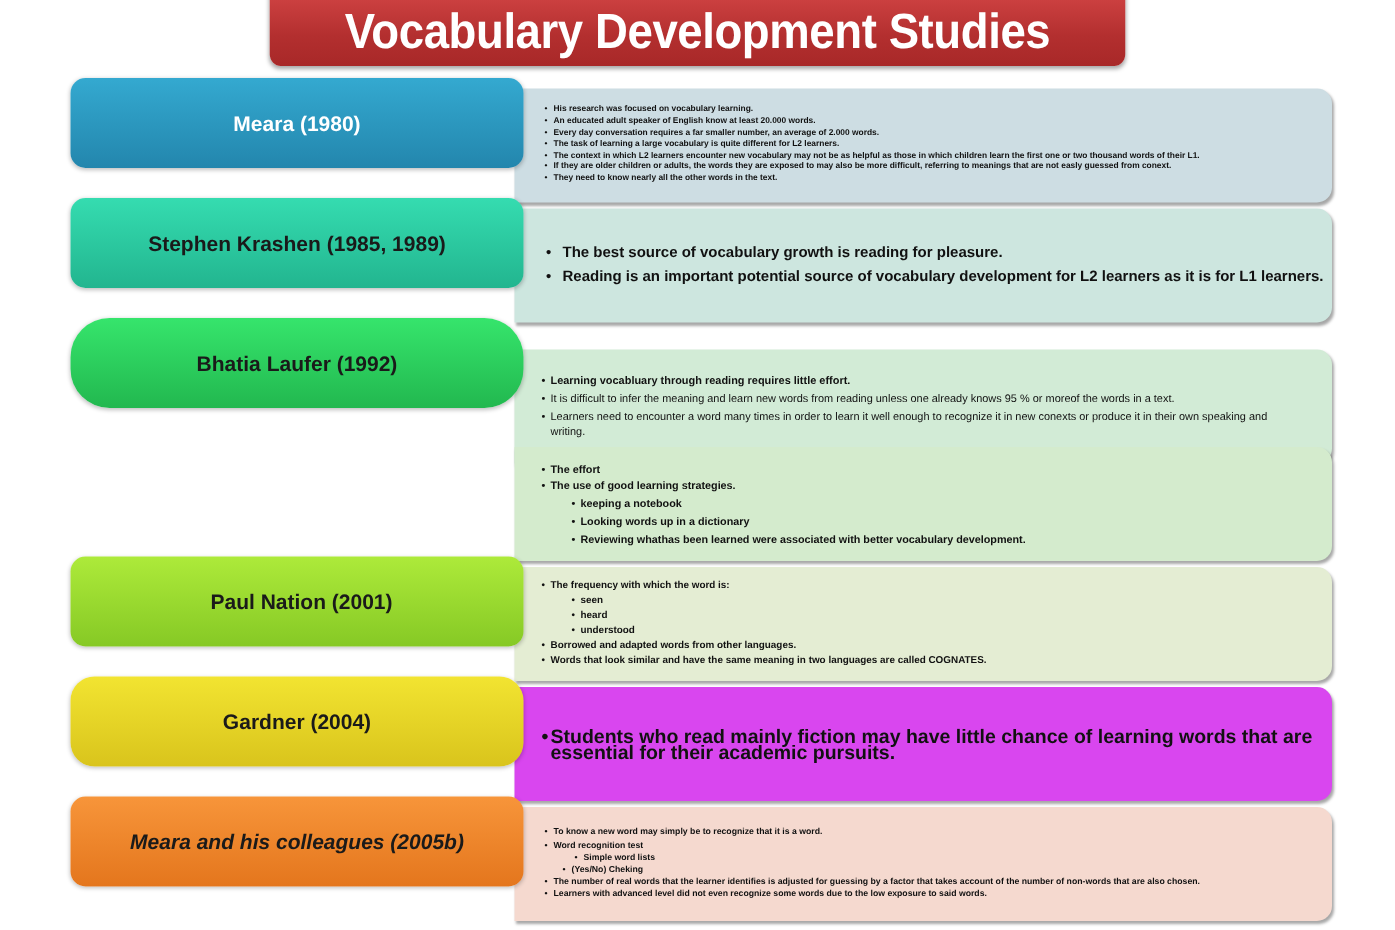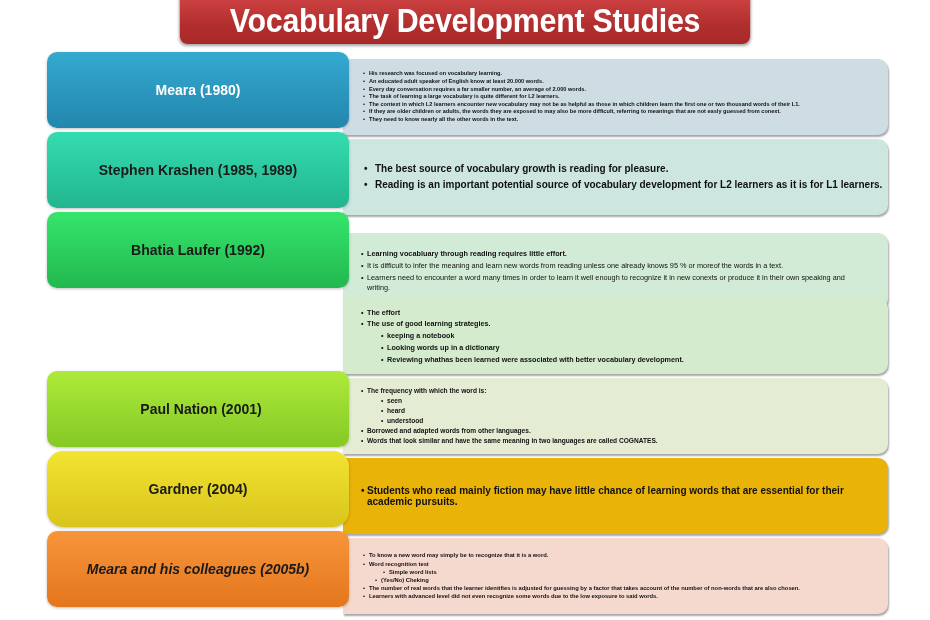--- a/index.html
+++ b/index.html
@@ -19,21 +19,21 @@
     .row { position: absolute; left: 47px; width: 842px; height: 76px; }
     .rbox {
       position: absolute; left: 296px; top: 7px; width: 545px; height: 76px;
       border-radius: 0 10px 10px 0;
       box-shadow: 1px 2px 2px rgba(0,0,0,0.35);
       box-sizing: border-box; padding-left: 24px;
       display: flex; flex-direction: column; justify-content: center;
       color: #111;
     }
     .lbox {
-      position: absolute; left: 0; top: 0; width: 302px; height: 76px;
+      position: absolute; left: 0; top: 0; width: 302px; height: 60px;
       border-radius: 10px;
       box-shadow: 0 1px 3px rgba(0,0,0,0.25);
       display: flex; align-items: center; justify-content: center; text-align: center;
       font-weight: bold; font-size: 14px; color: #1a1a1a; padding: 0 10px; box-sizing: border-box;
       line-height: 18px; z-index: 2;
     }
     .lbox.white { color: #ffffff; }
     .line { position: relative; white-space: nowrap; }
     .line.wrap { white-space: normal; }
     .b::before { content: "•"; position: absolute; left: -6px; }
@@ -68,21 +68,21 @@
 
 <div class="row" style="top:132px;">
   <div class="lbox" style="background: linear-gradient(#35dcb0, #22b58f); text-align: center;">Stephen Krashen (1985, 1989)</div>
   <div class="rbox big" style="background:#cde6df; padding-left:32px;">
     <div class="line b">The best source of vocabulary growth is reading for pleasure.</div>
     <div class="line b">Reading is an important potential source of vocabulary development for L2 learners as it is for L1 learners.</div>
   </div>
 </div>
 
 <div class="row" style="top:212px;">
-  <div class="lbox" style="background: linear-gradient(#36e56c, #22b84f);">Bhatia Laufer (1992)</div>
+  <div class="lbox" style="background: linear-gradient(#36e56c, #22b84f); border-radius: 26px;">Bhatia Laufer (1992)</div>
   <div class="rbox sans-note" style="background:#d2ebd6; padding-right:20px;">
     <div class="line b wrap boldw">Learning vocabluary through reading requires little effort.</div>
     <div class="line b wrap" style="margin-top:2px;">It is difficult to infer the meaning and learn new words from reading unless one already knows 95 % or moreof the words in a text.</div>
     <div class="line b wrap" style="margin-top:2px;">Learners need to encounter a word many times in order to learn it well enough to recognize it in new conexts or produce it in their own speaking and writing.</div>
   </div>
 </div>
 
 <div class="row" style="top:291px;">
   <div class="rbox small" style="background:#d4ebcd; font-size:7.2px; line-height:11.8px;">
     <div class="line b">The effort</div>
@@ -100,21 +100,21 @@
     <div class="line b lvl1">seen</div>
     <div class="line b lvl1">heard</div>
     <div class="line b lvl1"> understood</div>
     <div class="line b">Borrowed and adapted words from other languages.</div>
     <div class="line b">Words that look similar and have the same meaning in two languages are called COGNATES.</div>
   </div>
 </div>
 
 <div class="row" style="top:451px;">
   <div class="lbox" style="background: linear-gradient(#f2e431, #d9c41c); border-radius: 16px;">Gardner (2004)</div>
-  <div class="rbox small" style="background:#eab308; font-size:10px; line-height:11px; padding-right:12px;">
+  <div class="rbox small" style="background:#d946ef; font-size:13px; line-height:11px; padding-right:12px;">
     <div class="line b wrap">Students who read mainly fiction may have little chance of learning words that are essential for their academic pursuits.</div>
   </div>
 </div>
 
 <div class="row" style="top:531px;">
   <div class="lbox" style="background: linear-gradient(#f7953a, #e4761d); font-style: italic;">Meara and his colleagues (2005b)</div>
   <div class="rbox tiny" style="background:#f5d9cf; font-size:5.8px; line-height:8.2px; padding-left:26px;">
     <div class="line b">To know a new word may simply be to recognize that it is a word.</div>
     <div class="line b">Word recognition test</div>
     <div class="line b lvl1">Simple word lists</div>

